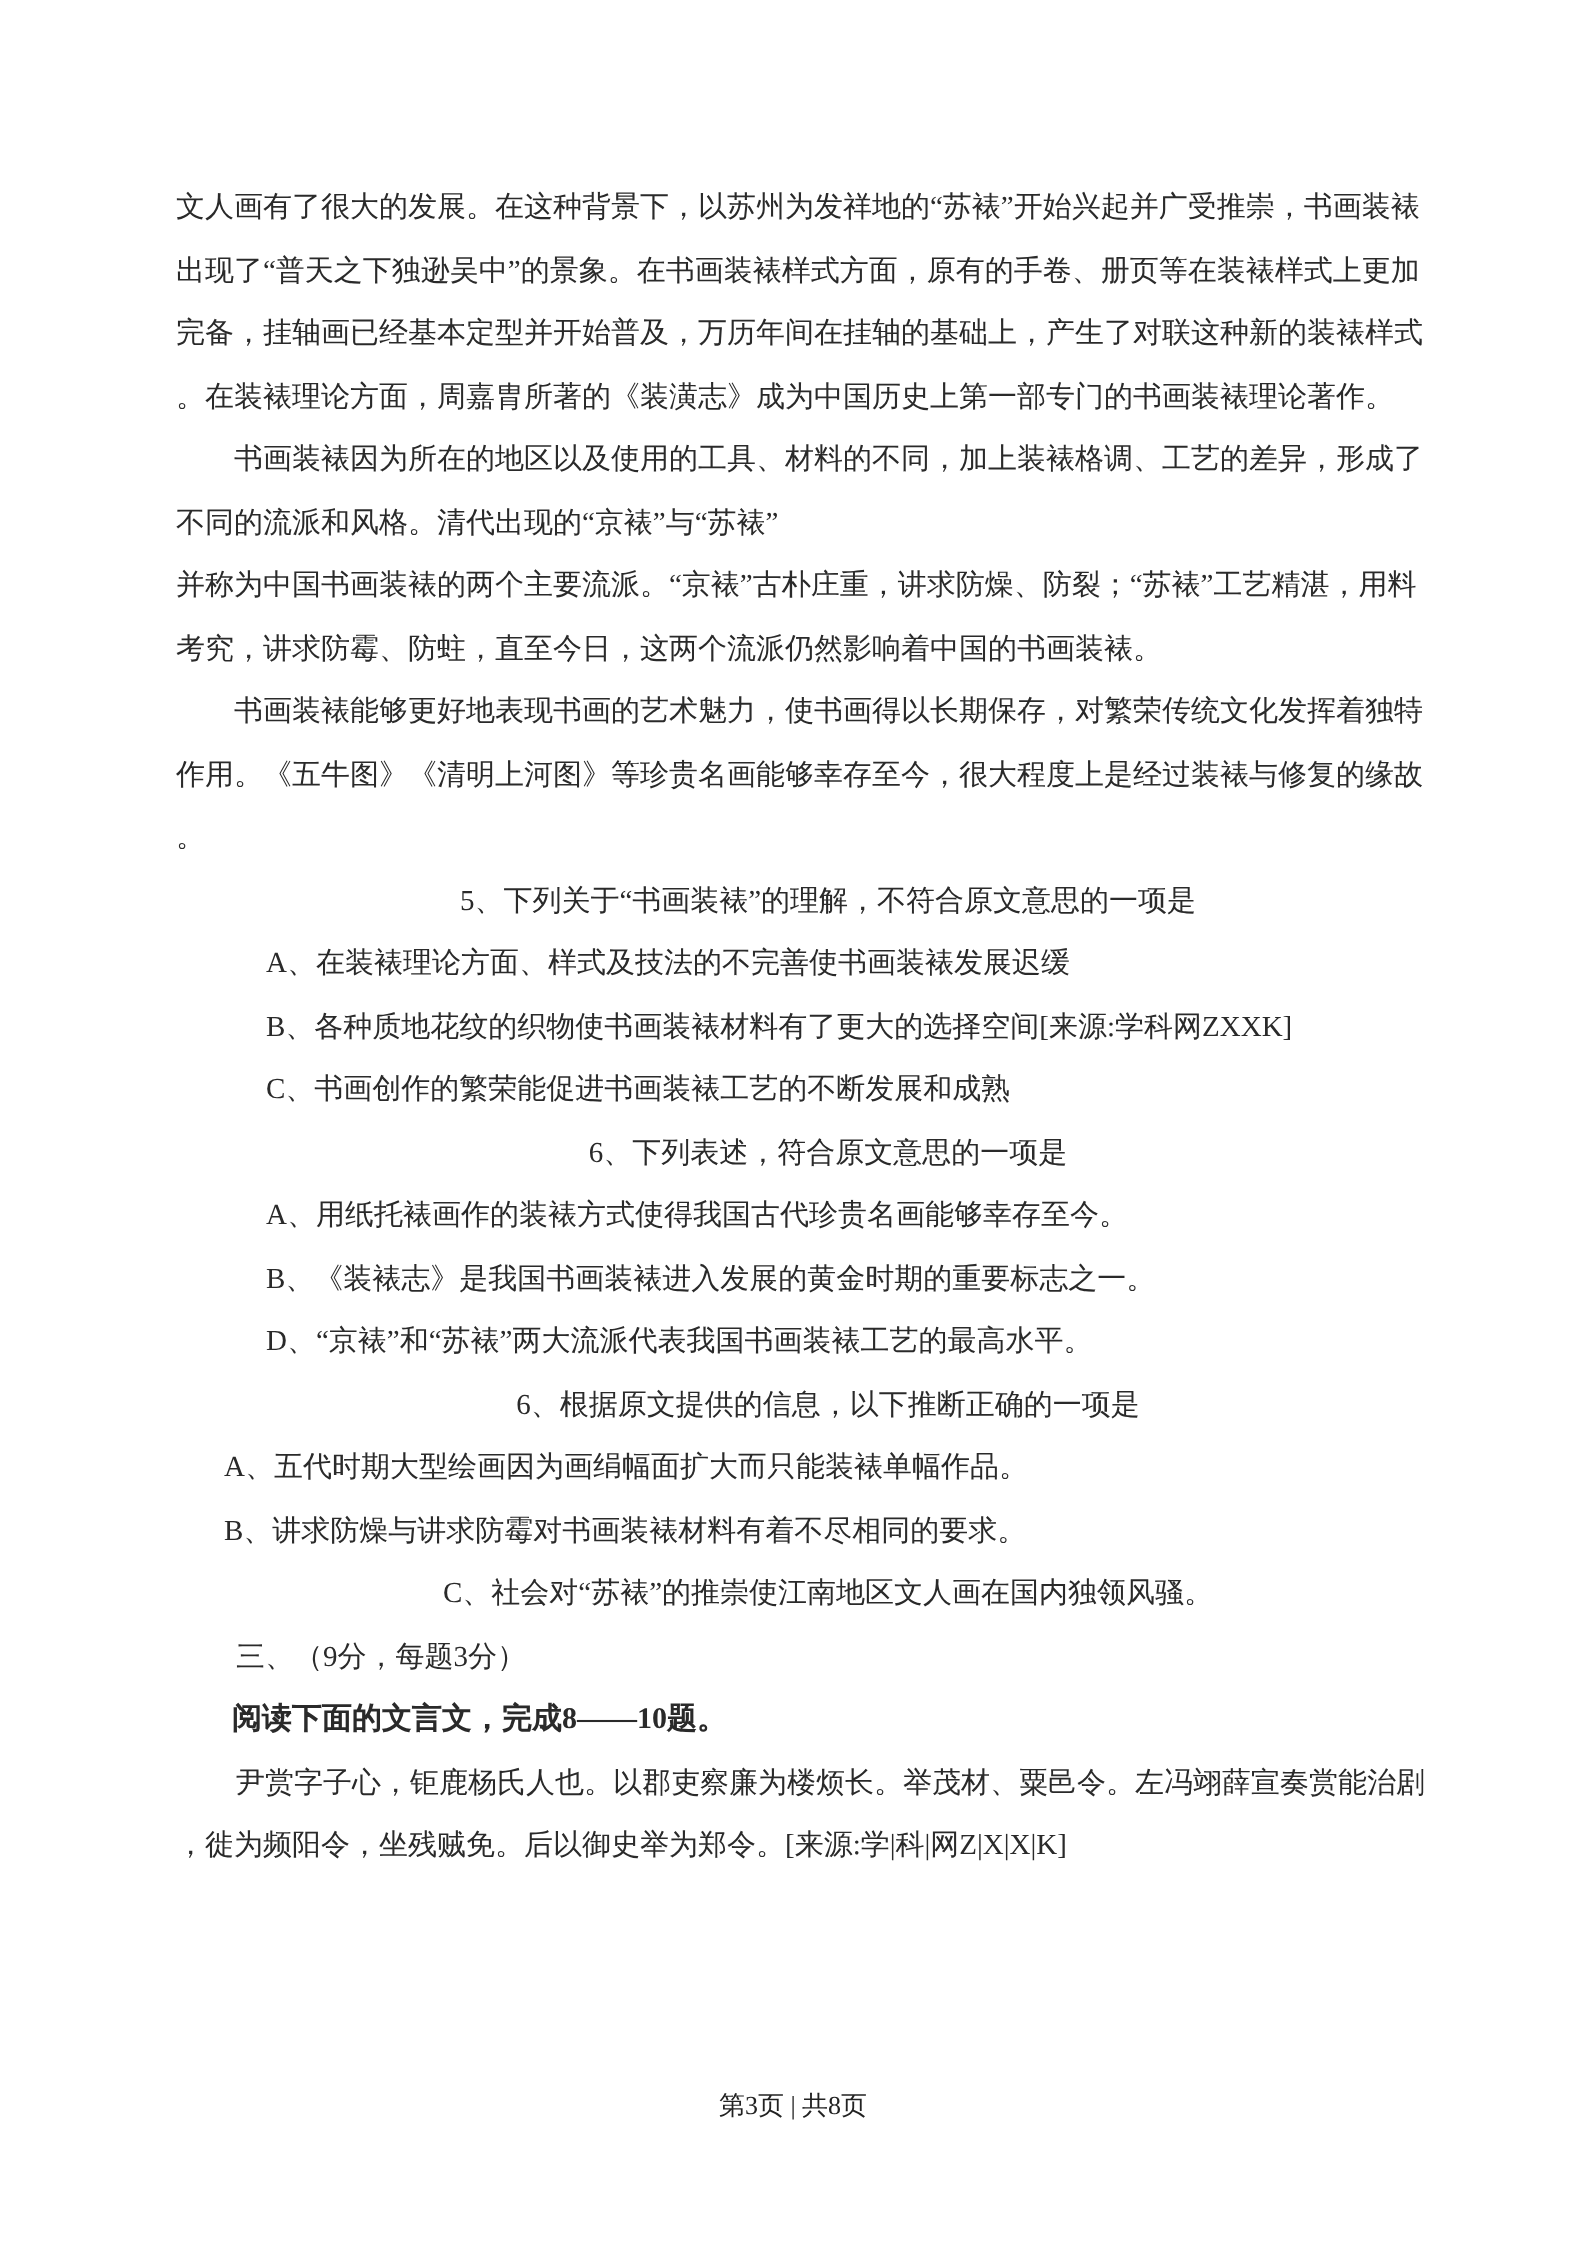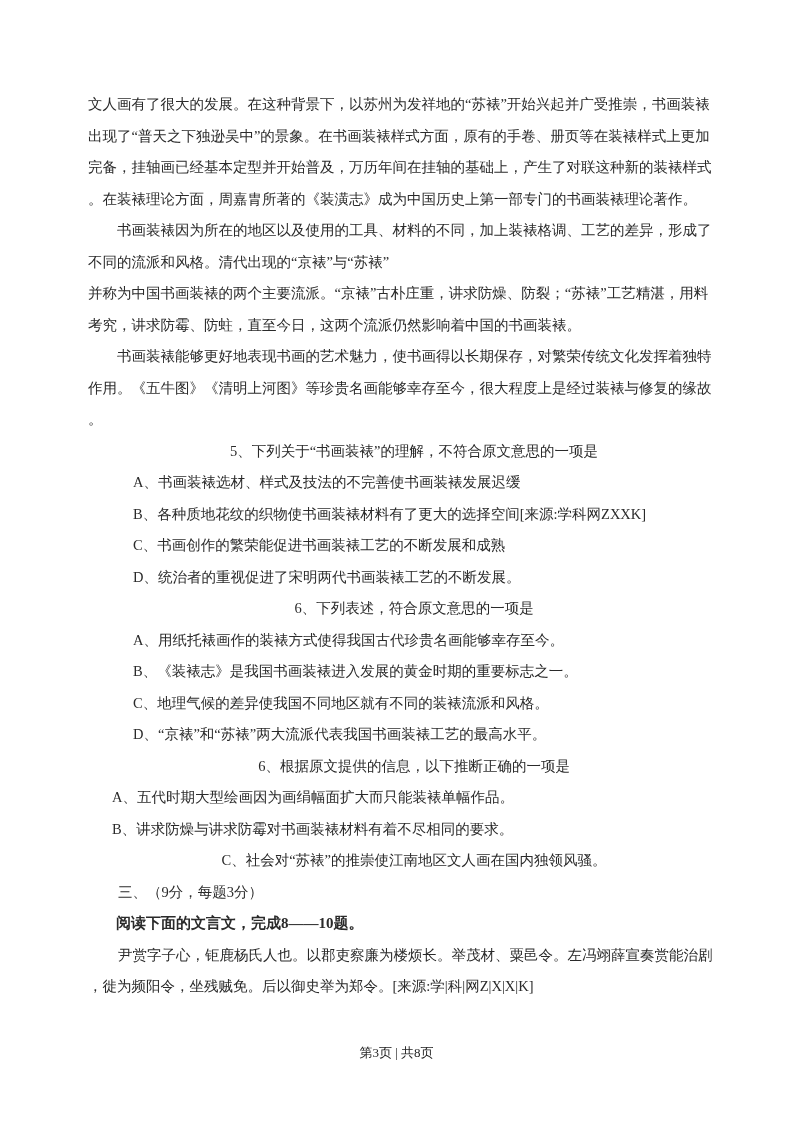--- a/index.html
+++ b/index.html
@@ -57,29 +57,27 @@
     <div class="line ind-para">书画装裱因为所在的地区以及使用的工具、材料的不同，加上装裱格调、工艺的差异，形成了</div>
     <div class="line">不同的流派和风格。清代出现的“京裱”与“苏裱”</div>
     <div class="line">并称为中国书画装裱的两个主要流派。“京裱”古朴庄重，讲求防燥、防裂；“苏裱”工艺精湛，用料</div>
     <div class="line">考究，讲求防霉、防蛀，直至今日，这两个流派仍然影响着中国的书画装裱。</div>
 
     <div class="line ind-para">书画装裱能够更好地表现书画的艺术魅力，使书画得以长期保存，对繁荣传统文化发挥着独特</div>
     <div class="line">作用。《五牛图》《清明上河图》等珍贵名画能够幸存至今，很大程度上是经过装裱与修复的缘故</div>
     <div class="line">。</div>
 
     <div class="line ind-stem">5、下列关于“书画装裱”的理解，不符合原文意思的一项是</div>
-    <div class="line ind-opt">A、书画装裱选材、样式及技法的不完善使书画装裱发展迟缓</div>
+    <div class="line ind-opt">A、在装裱理论方面、样式及技法的不完善使书画装裱发展迟缓</div>
     <div class="line ind-opt">B、各种质地花纹的织物使书画装裱材料有了更大的选择空间[来源:学科网ZXXK]</div>
     <div class="line ind-opt">C、书画创作的繁荣能促进书画装裱工艺的不断发展和成熟</div>
-    <div class="line ind-opt">D、统治者的重视促进了宋明两代书画装裱工艺的不断发展。</div>
 
     <div class="line ind-stem">6、下列表述，符合原文意思的一项是</div>
     <div class="line ind-opt">A、用纸托裱画作的装裱方式使得我国古代珍贵名画能够幸存至今。</div>
     <div class="line ind-opt">B、《装裱志》是我国书画装裱进入发展的黄金时期的重要标志之一。</div>
-    <div class="line ind-opt">C、地理气候的差异使我国不同地区就有不同的装裱流派和风格。</div>
     <div class="line ind-opt">D、“京裱”和“苏裱”两大流派代表我国书画装裱工艺的最高水平。</div>
 
     <div class="line ind-stem">6、根据原文提供的信息，以下推断正确的一项是</div>
     <div class="line ind-opt2">A、五代时期大型绘画因为画绢幅面扩大而只能装裱单幅作品。</div>
     <div class="line ind-opt2">B、讲求防燥与讲求防霉对书画装裱材料有着不尽相同的要求。</div>
     <div class="line ind-stem">C、社会对“苏裱”的推崇使江南地区文人画在国内独领风骚。</div>
 
     <div class="line ind-sec">三、（9分，每题3分）</div>
     <div class="line ind-bold bold">阅读下面的文言文，完成8——10题。</div>
 

